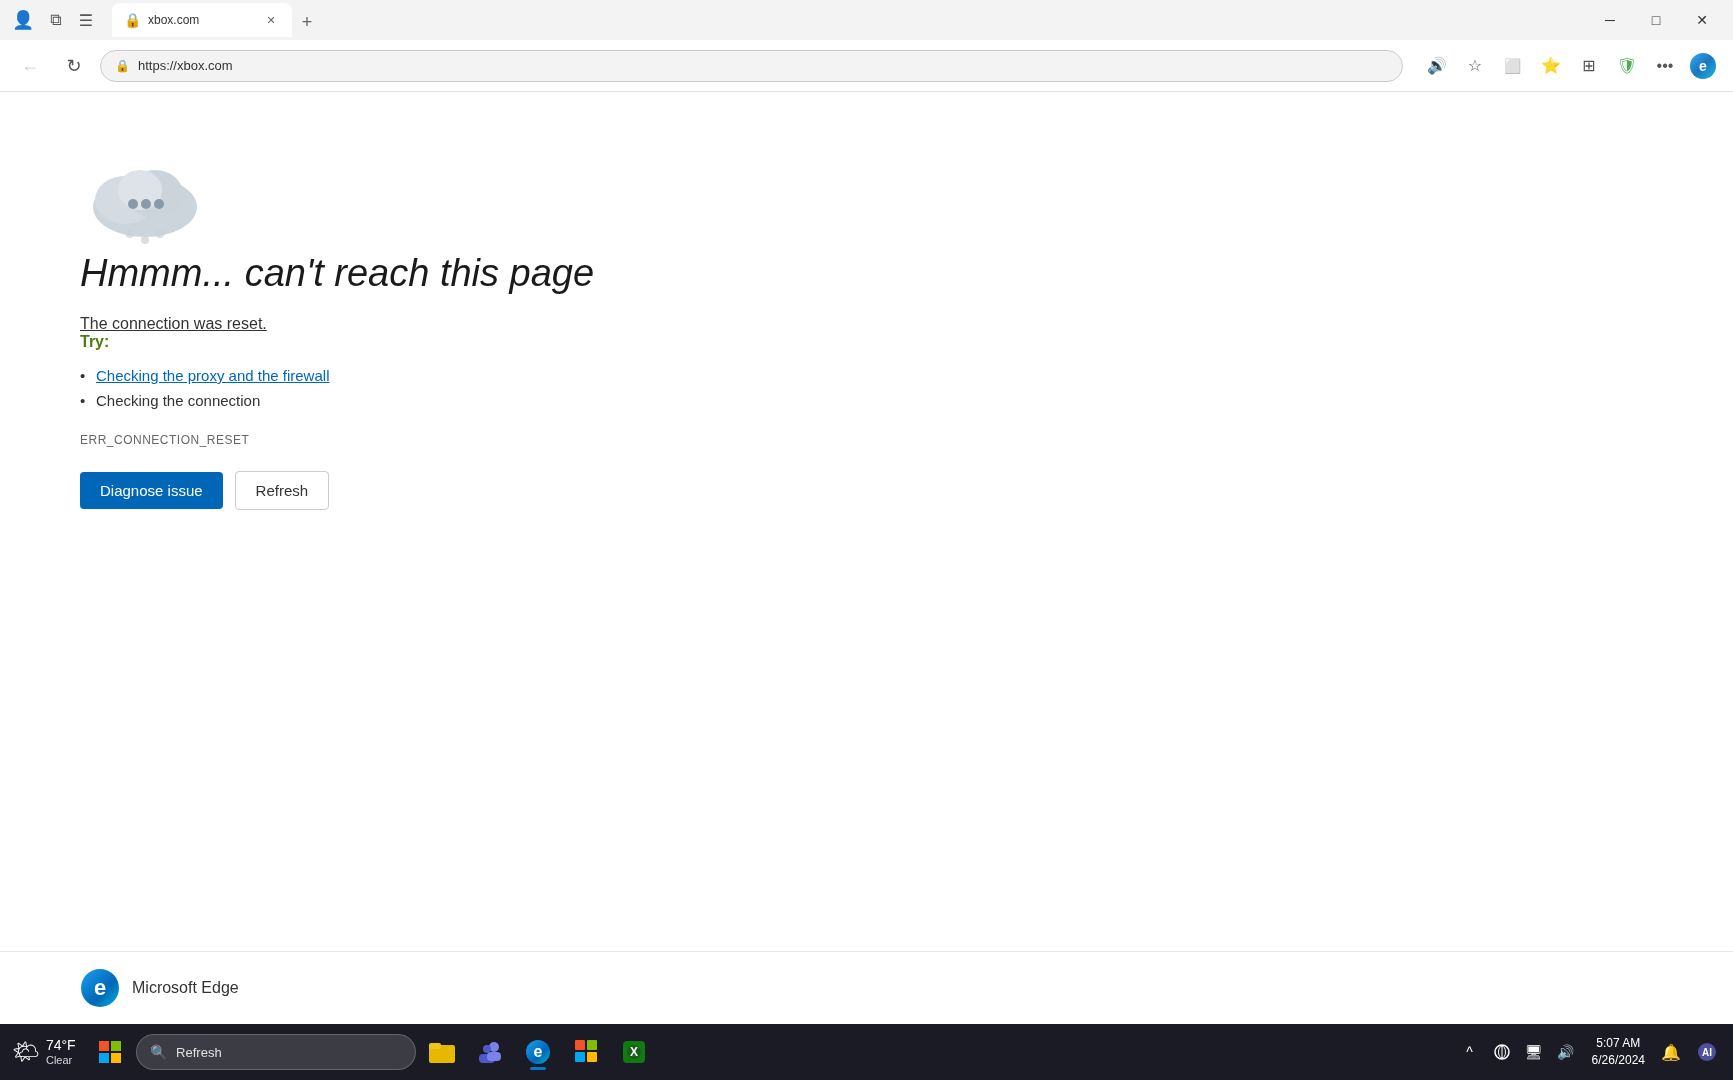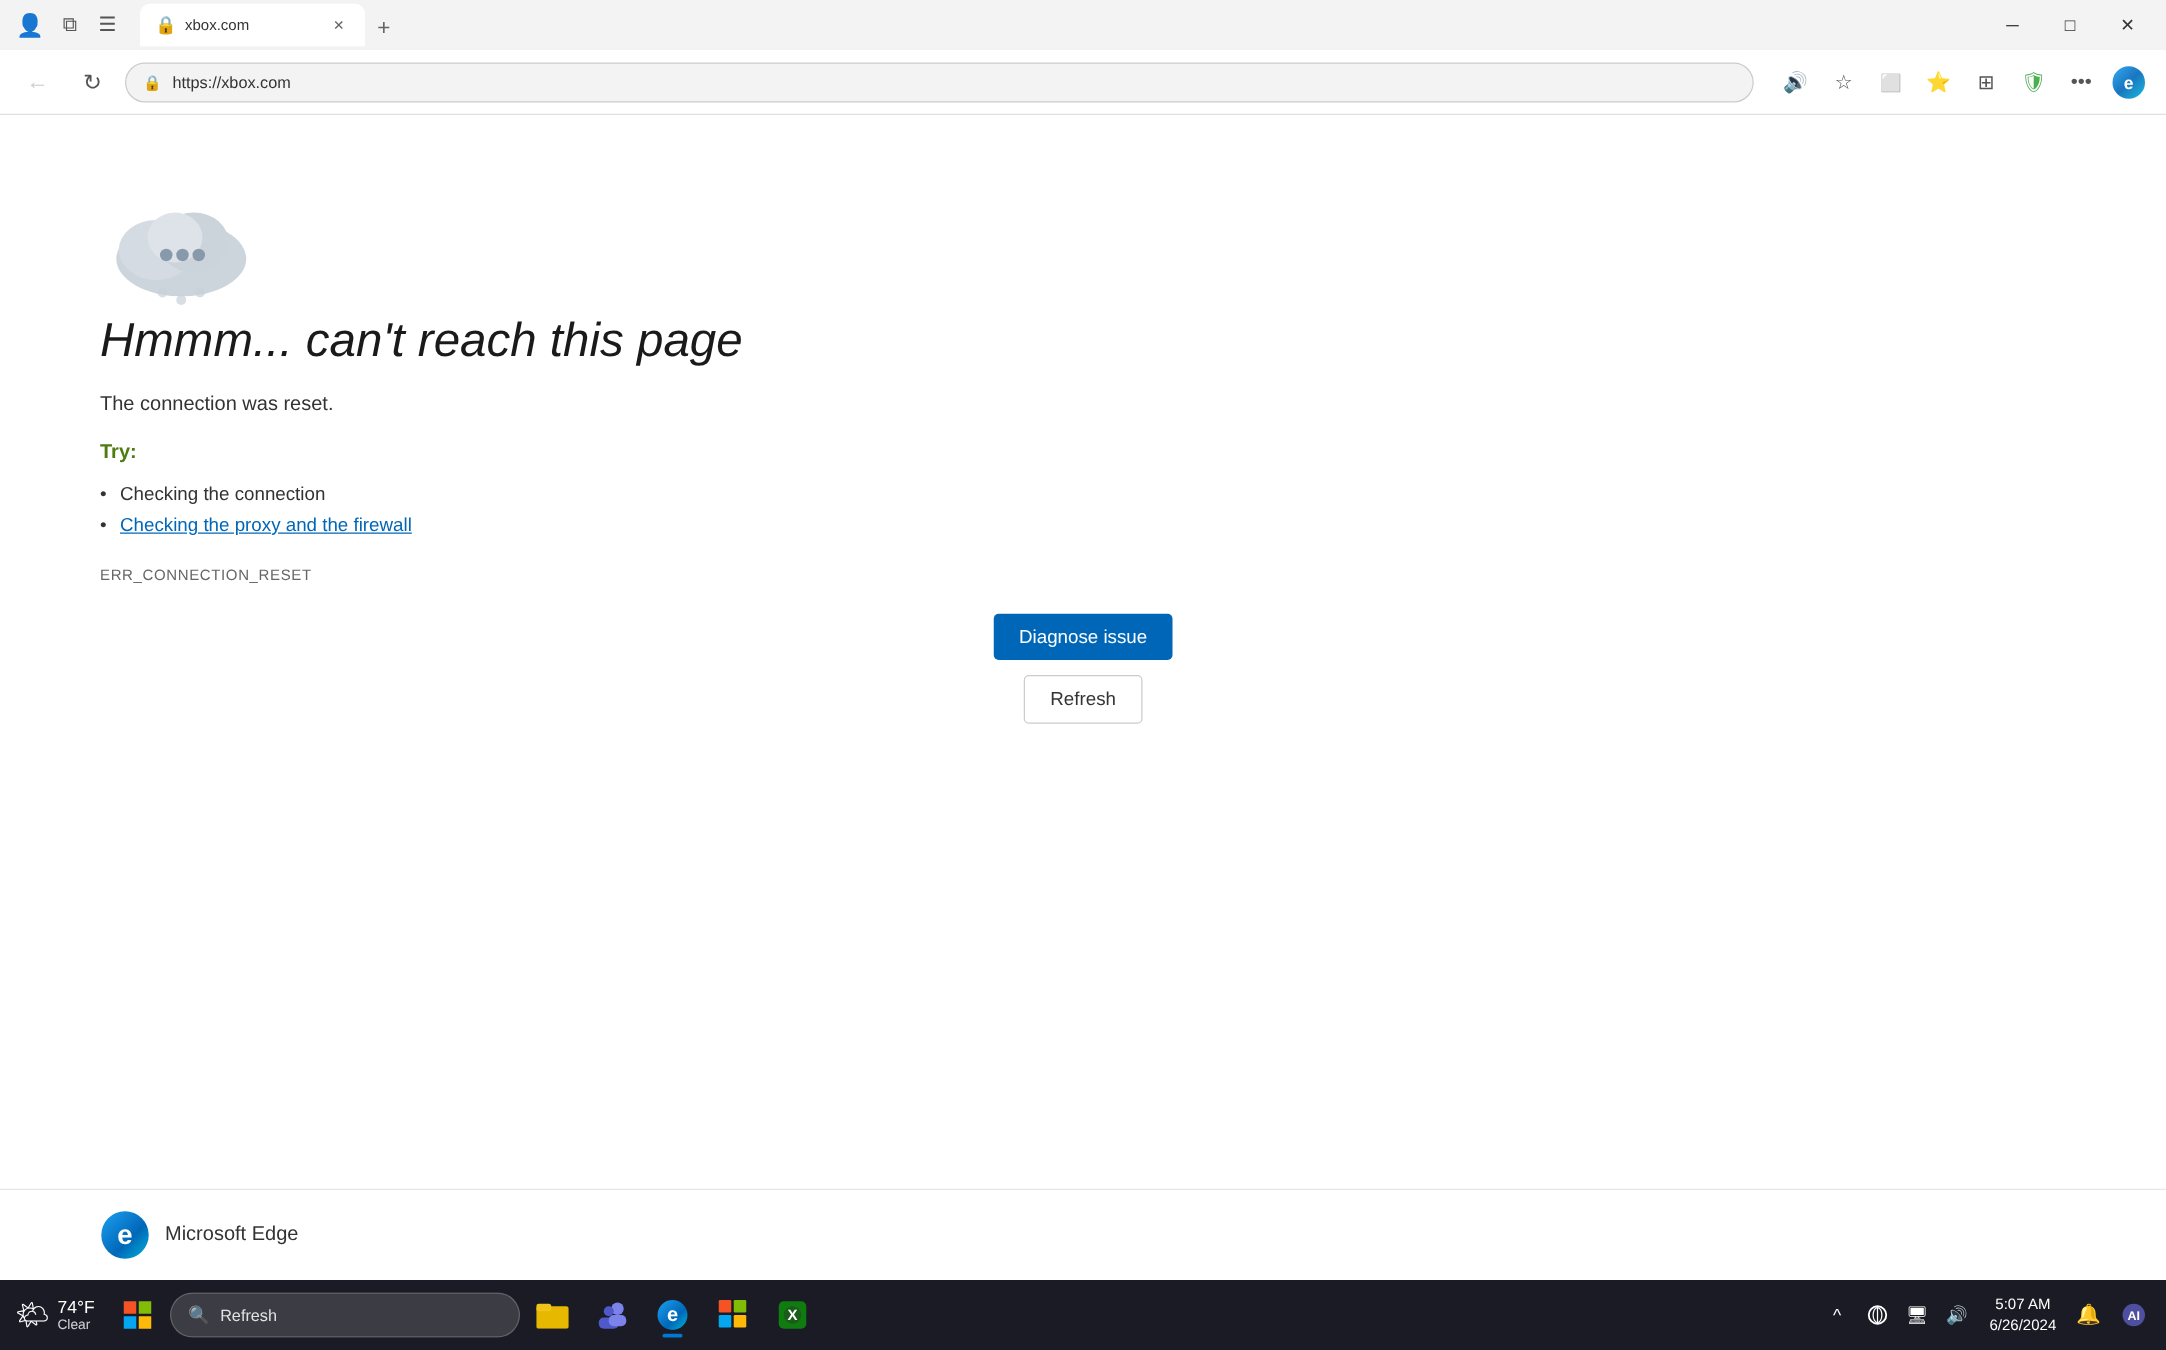--- a/index.html
+++ b/index.html
@@ -90,21 +90,21 @@
       font-size: 38px;
       font-weight: 400;
       color: #1a1a1a;
       margin-bottom: 20px;
       font-style: italic;
     }
 
     .error-subtitle {
       font-size: 16px;
       color: #333;
-      margin-bottom: 20px;
+      text-decoration: underline;
     }
 
     .try-label {
       font-size: 16px;
       font-weight: 600;
       color: #4d7c0f;
       margin-bottom: 12px;
     }
 
     .try-list { list-style: none; margin-bottom: 20px; }
@@ -125,21 +125,21 @@
       cursor: pointer;
     }
 
     .error-code {
       font-size: 12px;
       color: #666;
       margin-bottom: 24px;
       letter-spacing: 0.5px;
     }
 
-    .button-row { display: flex; gap: 12px; align-items: center; flex-direction: column; }
+    .button-row { display: flex; gap: 12px; align-items: center; }
     .btn-diagnose {
       background: #0067b8;
       color: white;
       border: none;
       padding: 10px 20px;
       font-size: 15px;
       border-radius: 4px;
       cursor: pointer;
       font-family: 'Segoe UI', Arial, sans-serif;
     }
@@ -330,24 +330,24 @@
         <circle cx="80" cy="82" r="4" fill="#c8d0d8" opacity="0.7"></circle>
       </svg>
     </div>
 
     <h1 class="error-title">Hmmm... can't reach this page</h1>
     <p class="error-subtitle">The connection was reset.</p>
     <p class="try-label">Try:</p>
 
     <ul class="try-list">
       <li>
-        <span>Checking the connection</span>
+        <a>Checking the proxy and the firewall</a>
       </li>
       <li>
-        <a>Checking the proxy and the firewall</a>
+        <span>Checking the connection</span>
       </li>
     </ul>
 
     <p class="error-code">ERR_CONNECTION_RESET</p>
 
     <div class="button-row">
       <button class="btn-diagnose">Diagnose issue</button>
       <button class="btn-refresh">Refresh</button>
     </div>
   </div>

